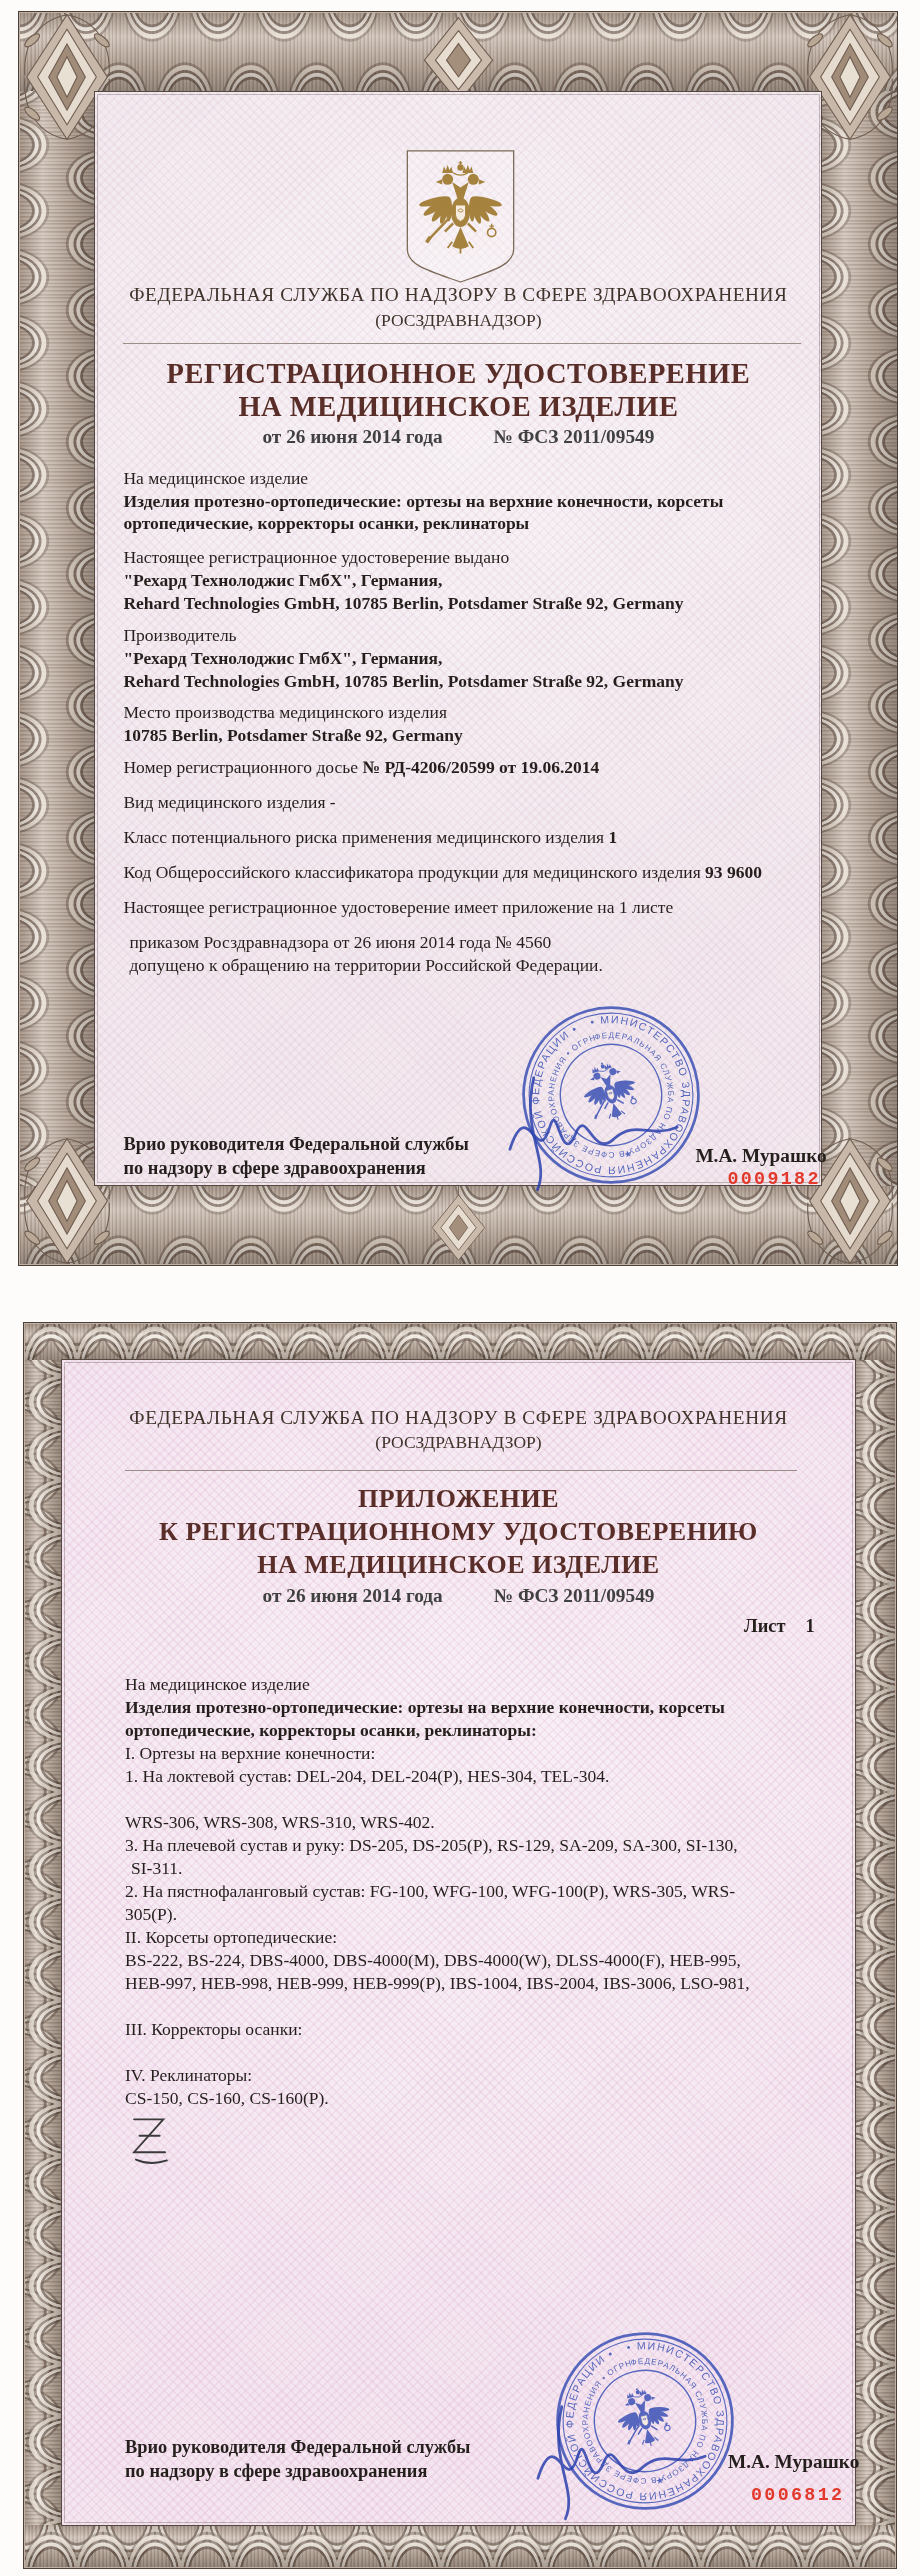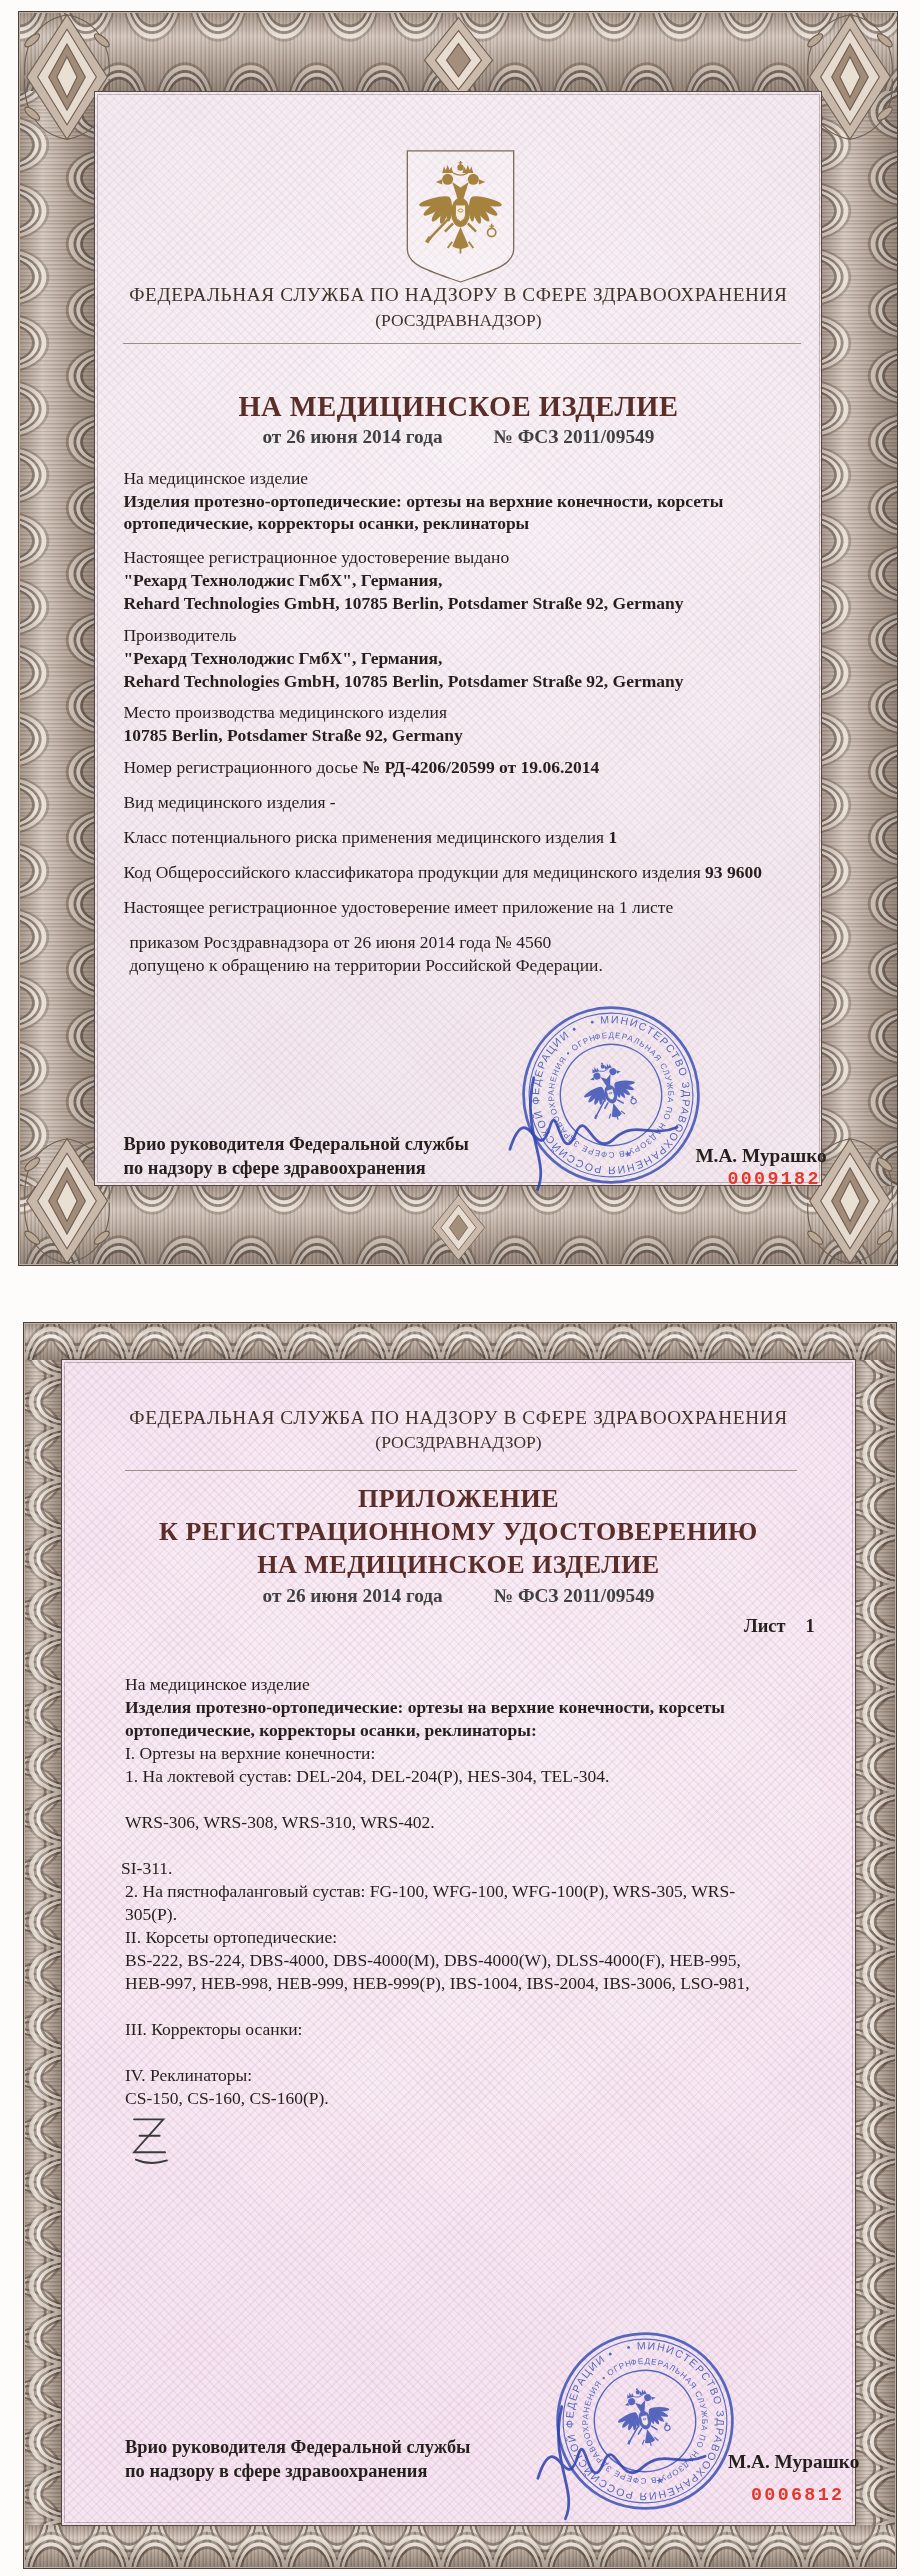--- a/index.html
+++ b/index.html
@@ -137,20 +137,21 @@
     <path d="M8,5 H124 V112 C124,130 100,136 66,148 C32,136 8,130 8,112 Z" fill="rgba(255,255,255,.22)" stroke="#7c6a58" stroke-width="1.4"></path>
     <g color="#a5823e">
         <use href="#dblEagle" transform="translate(16,14)"></use>
       </g>
   </svg>
 
   <div class="ln ctr agency" style="left:78px;right:78px;top:272px">ФЕДЕРАЛЬНАЯ СЛУЖБА ПО НАДЗОРУ В СФЕРЕ ЗДРАВООХРАНЕНИЯ</div>
   <div class="ln ctr agency2" style="left:78px;right:78px;top:298px">(РОСЗДРАВНАДЗОР)</div>
   <div class="divider" style="left:104px;top:331px;width:678px"></div>
 
+  <div class="ln ctr bigtitle" style="left:78px;right:78px;top:346px;font-size:28.5px">РЕГИСТРАЦИОННОЕ УДОСТОВЕРЕНИЕ</div>
   <div class="ln ctr bigtitle" style="left:78px;right:78px;top:379px;font-size:28.5px">НА МЕДИЦИНСКОЕ ИЗДЕЛИЕ</div>
   <div class="ln ctr daterow" style="left:78px;right:78px;top:414px">
     <span style="margin-right:51px">от  26 июня 2014 года</span><span>№  ФСЗ 2011/09549</span>
   </div>
 
   <div class="ln" style="left:104px;top:456px">На медицинское изделие</div>
   <div class="ln" style="left:104px;top:479px;font-weight:bold">Изделия протезно-ортопедические: ортезы на верхние конечности, корсеты</div>
   <div class="ln" style="left:104px;top:501px;font-weight:bold">ортопедические, корректоры осанки, реклинаторы</div>
 
   <div class="ln" style="left:104px;top:535px">Настоящее регистрационное удостоверение выдано</div>
@@ -228,21 +229,22 @@
     <span style="margin-right:20px">Лист</span><span>1</span>
   </div>
 
   <div class="ln" style="left:101px;top:351px">На медицинское изделие</div>
   <div class="ln" style="left:101px;top:374px;font-weight:bold">Изделия протезно-ортопедические: ортезы на верхние конечности, корсеты</div>
   <div class="ln" style="left:101px;top:397px;font-weight:bold">ортопедические, корректоры осанки, реклинаторы:</div>
 
   <div class="ln" style="left:101px;top:420px">I. Ортезы на верхние конечности:</div>
   <div class="ln" style="left:101px;top:443px">1. На локтевой сустав: DEL-204, DEL-204(P), HES-304, TEL-304.</div>
   <div class="ln" style="left:101px;top:489px">WRS-306, WRS-308, WRS-310, WRS-402.</div>
-  <div class="ln" style="left:97px;top:535px">SI-311.</div>
+  <div class="ln" style="left:101px;top:512px">3. На плечевой сустав и руку: DS-205, DS-205(P), RS-129, SA-209, SA-300, SI-130,</div>
+  <div class="ln" style="left:107px;top:535px">SI-311.</div>
   <div class="ln" style="left:101px;top:558px">2. На пястнофаланговый сустав: FG-100, WFG-100, WFG-100(P), WRS-305, WRS-</div>
   <div class="ln" style="left:101px;top:581px">305(P).</div>
   <div class="ln" style="left:101px;top:604px">II. Корсеты ортопедические:</div>
   <div class="ln" style="left:101px;top:627px">BS-222, BS-224, DBS-4000, DBS-4000(M), DBS-4000(W), DLSS-4000(F), HEB-995,</div>
   <div class="ln" style="left:101px;top:650px">HEB-997, HEB-998, HEB-999, HEB-999(P), IBS-1004, IBS-2004, IBS-3006, LSO-981,</div>
   <div class="ln" style="left:101px;top:696px">III. Корректоры осанки:</div>
   <div class="ln" style="left:101px;top:742px">IV. Реклинаторы:</div>
   <div class="ln" style="left:101px;top:765px">CS-150, CS-160, CS-160(P).</div>
 
   <svg class="dec" style="left:99px;top:789px" width="55" height="64" viewBox="0 0 60 70">

